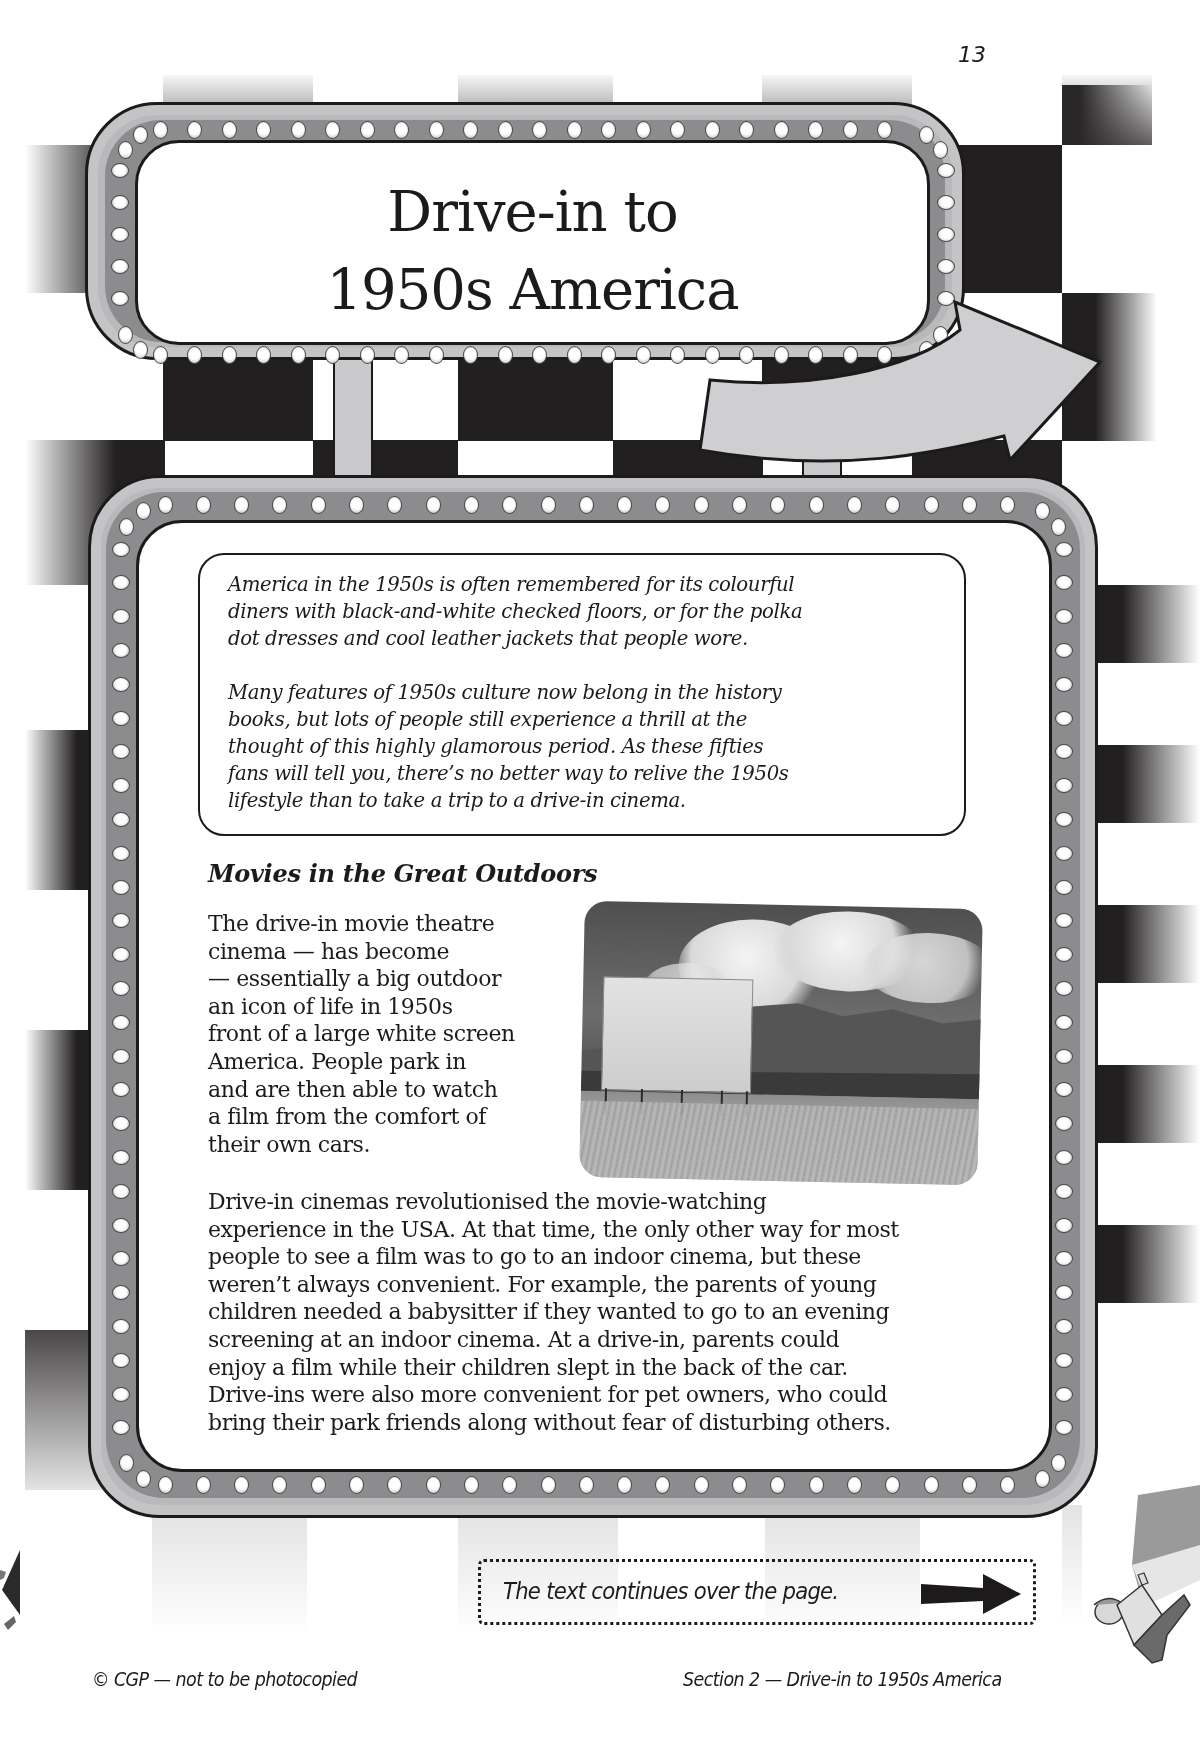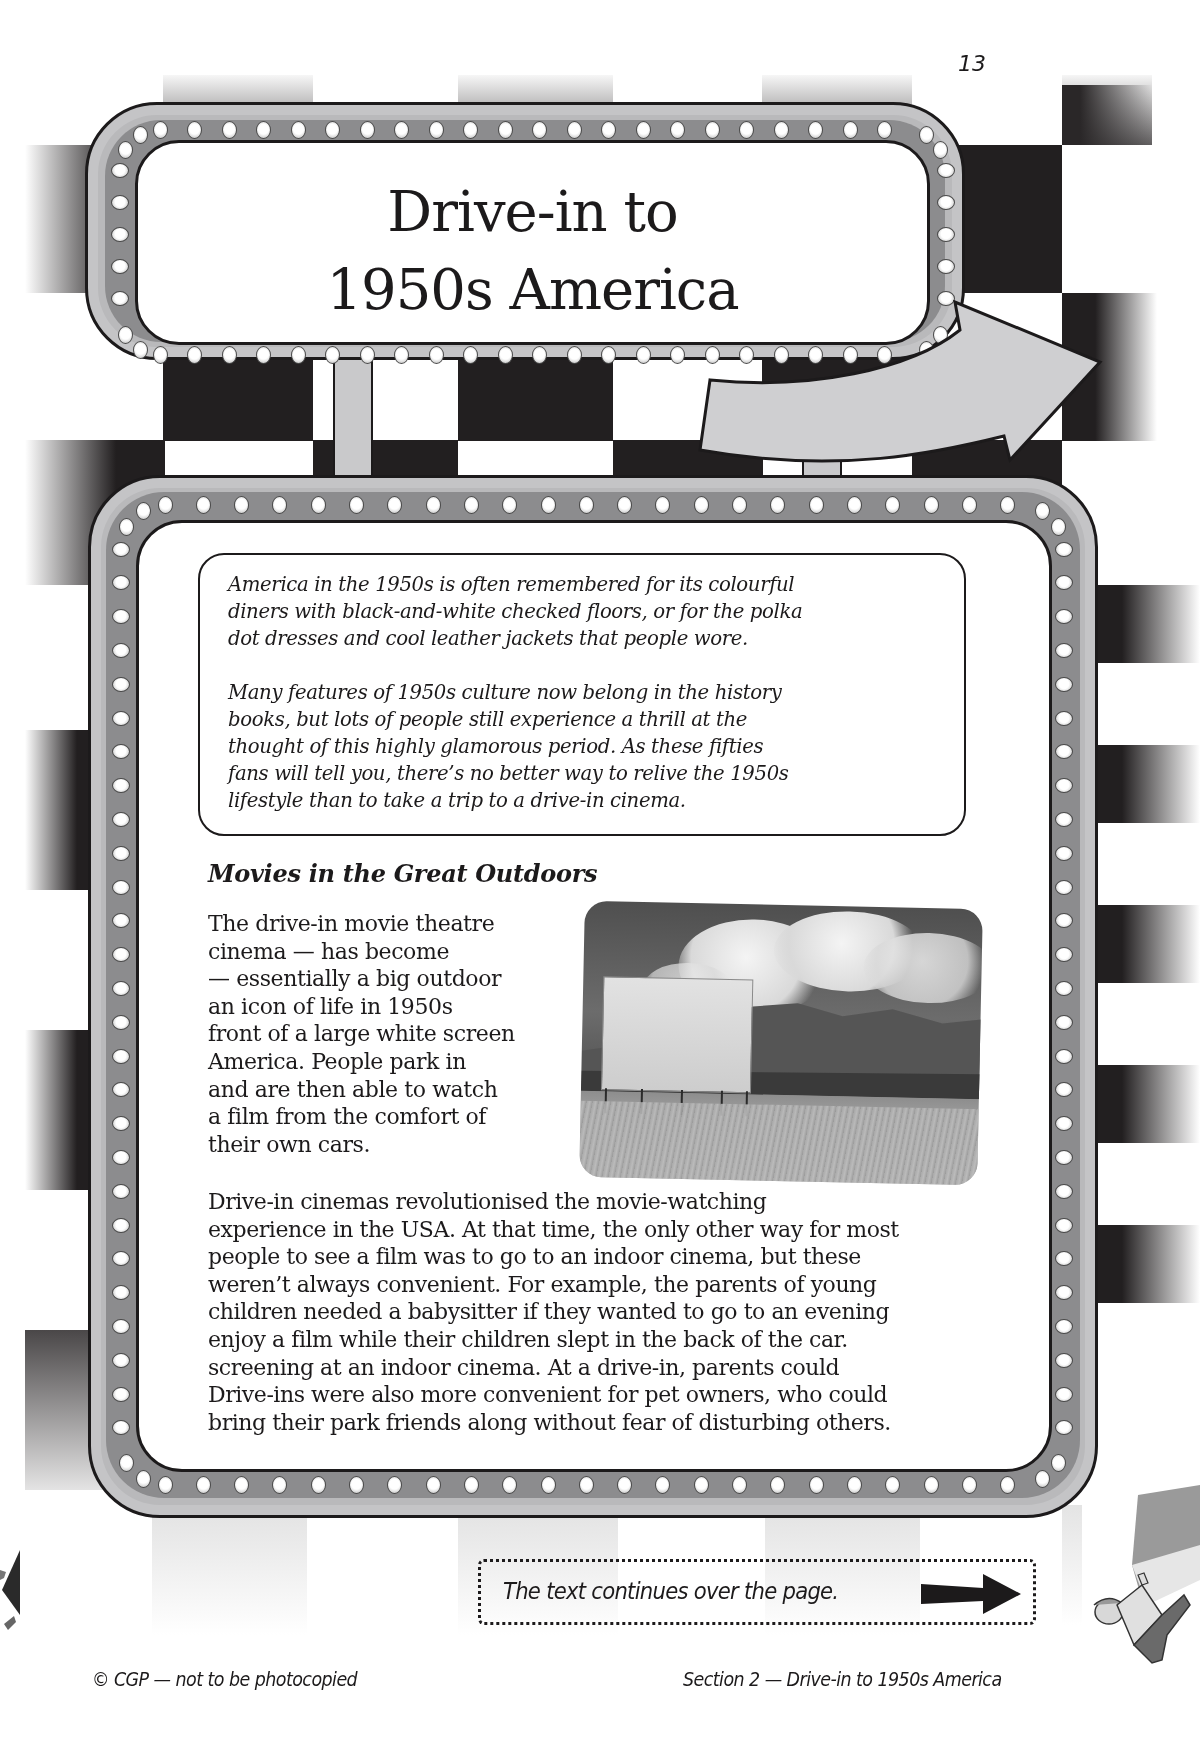--- a/index.html
+++ b/index.html
@@ -38,21 +38,21 @@
   .screen { position:absolute; left:20px; top:75px; width:148px; height:112px; background:linear-gradient(to bottom, #e2e2e2, #cdcdcd); border:1px solid #8a8a8a; }
   .leg { position:absolute; width:2px; background:#2b2b2b; }
 
   .body-text { position:absolute; left:208px; top:1188px; width:780px; font-family:"DejaVu Serif", serif; font-size:22px; line-height:27.6px; letter-spacing:-0.45px; }
   .body-text div { white-space:nowrap; }
 
   .continue-box { position:absolute; left:478px; top:1559px; width:558px; height:66px; border:3px dotted #1c1a1b; border-radius:6px; box-sizing:border-box; }
   .continue-text { position:absolute; left:22px; top:14px; font-family:"DejaVu Sans", sans-serif; font-style:italic; font-size:23px; line-height:30px; letter-spacing:-0.8px; transform:scaleX(0.92); transform-origin:left; white-space:nowrap; }
 
   .footer { position:absolute; top:1666px; font-family:"DejaVu Sans", sans-serif; font-style:italic; font-size:19px; line-height:26px; letter-spacing:-0.6px; white-space:nowrap; transform:scaleX(0.92); }
-  .page-num { position:absolute; left:958px; top:42px; font-family:"DejaVu Sans", sans-serif; font-style:italic; font-size:22px; line-height:26px;margin-top:9px; }
+  .page-num { position:absolute; left:958px; top:42px; font-family:"DejaVu Sans", sans-serif; font-style:italic; font-size:22px; line-height:26px; }
 </style>
 </head>
 <body>
 
 <div class="page-num">13</div>
 
 <div>
 
   <div class="chk fade-t" style="left:163px;top:75px;width:150px;height:70px;opacity:0.75;"></div>
   <div class="chk fade-t" style="left:458px;top:75px;width:155px;height:70px;opacity:0.75;"></div>
@@ -332,22 +332,22 @@
   <div class="leg" style="left:165px;top:187px;height:25px;"></div>
   <div class="abs" style="left:0;top:200px;width:400px;height:80px;background:repeating-linear-gradient(100deg,#a9a9a9 0px,#bcbcbc 3px,#9a9a9a 6px);opacity:0.9;"></div>
 </div>
 
 <div class="body-text">
   <div>Drive-in cinemas revolutionised the movie-watching</div>
   <div>experience in the USA.  At that time, the only other way for most</div>
   <div>people to see a film was to go to an indoor cinema, but these</div>
   <div>weren’t always convenient.  For example, the parents of young</div>
   <div>children needed a babysitter if they wanted to go to an evening</div>
+  <div>screening at an indoor cinema.  At a drive-in, parents could</div>
   <div>enjoy a film while their children slept in the back of the car.</div>
-  <div>screening at an indoor cinema.  At a drive-in, parents could</div>
   <div>Drive-ins were also more convenient for pet owners, who could</div>
   <div>bring their park friends along without fear of disturbing others.</div>
 </div>
 
 <div class="continue-box">
   <span class="continue-text">The text continues over the page.</span>
   <svg class="abs" style="left:440px;top:12px;" width="102" height="40" viewBox="0 0 102 40">
     <path d="M0 10 L62 14 L62 0 L100 20 L62 40 L62 27 L0 30 Z" fill="#1c1a1b"></path>
   </svg>
 </div>

